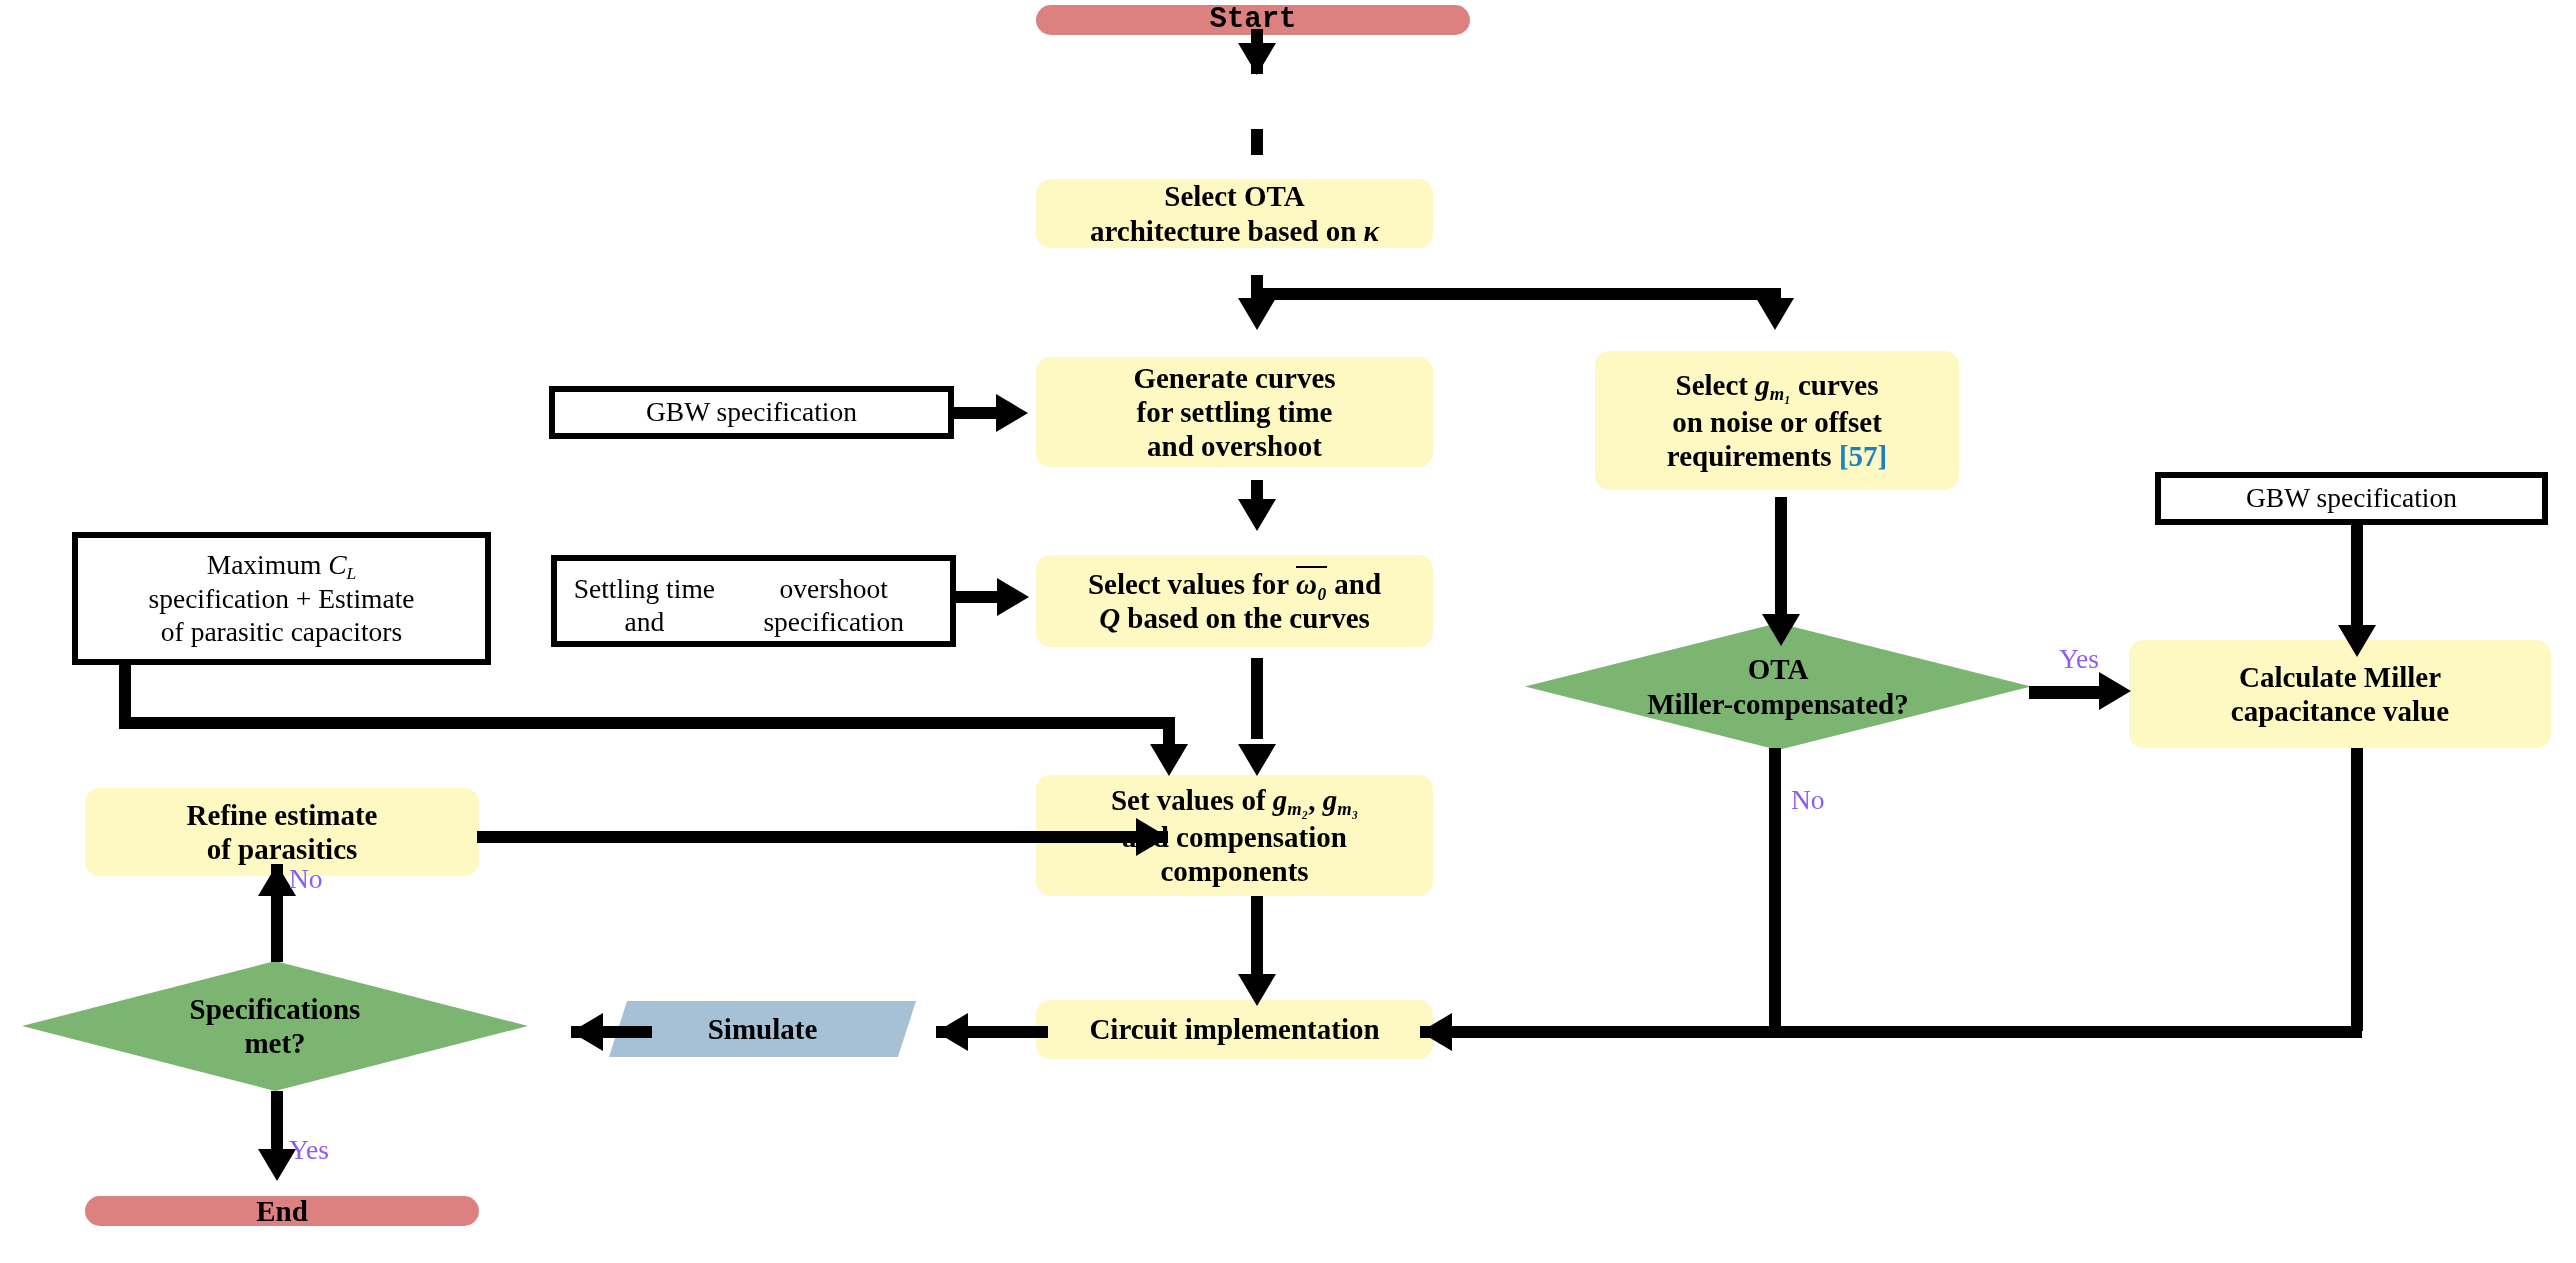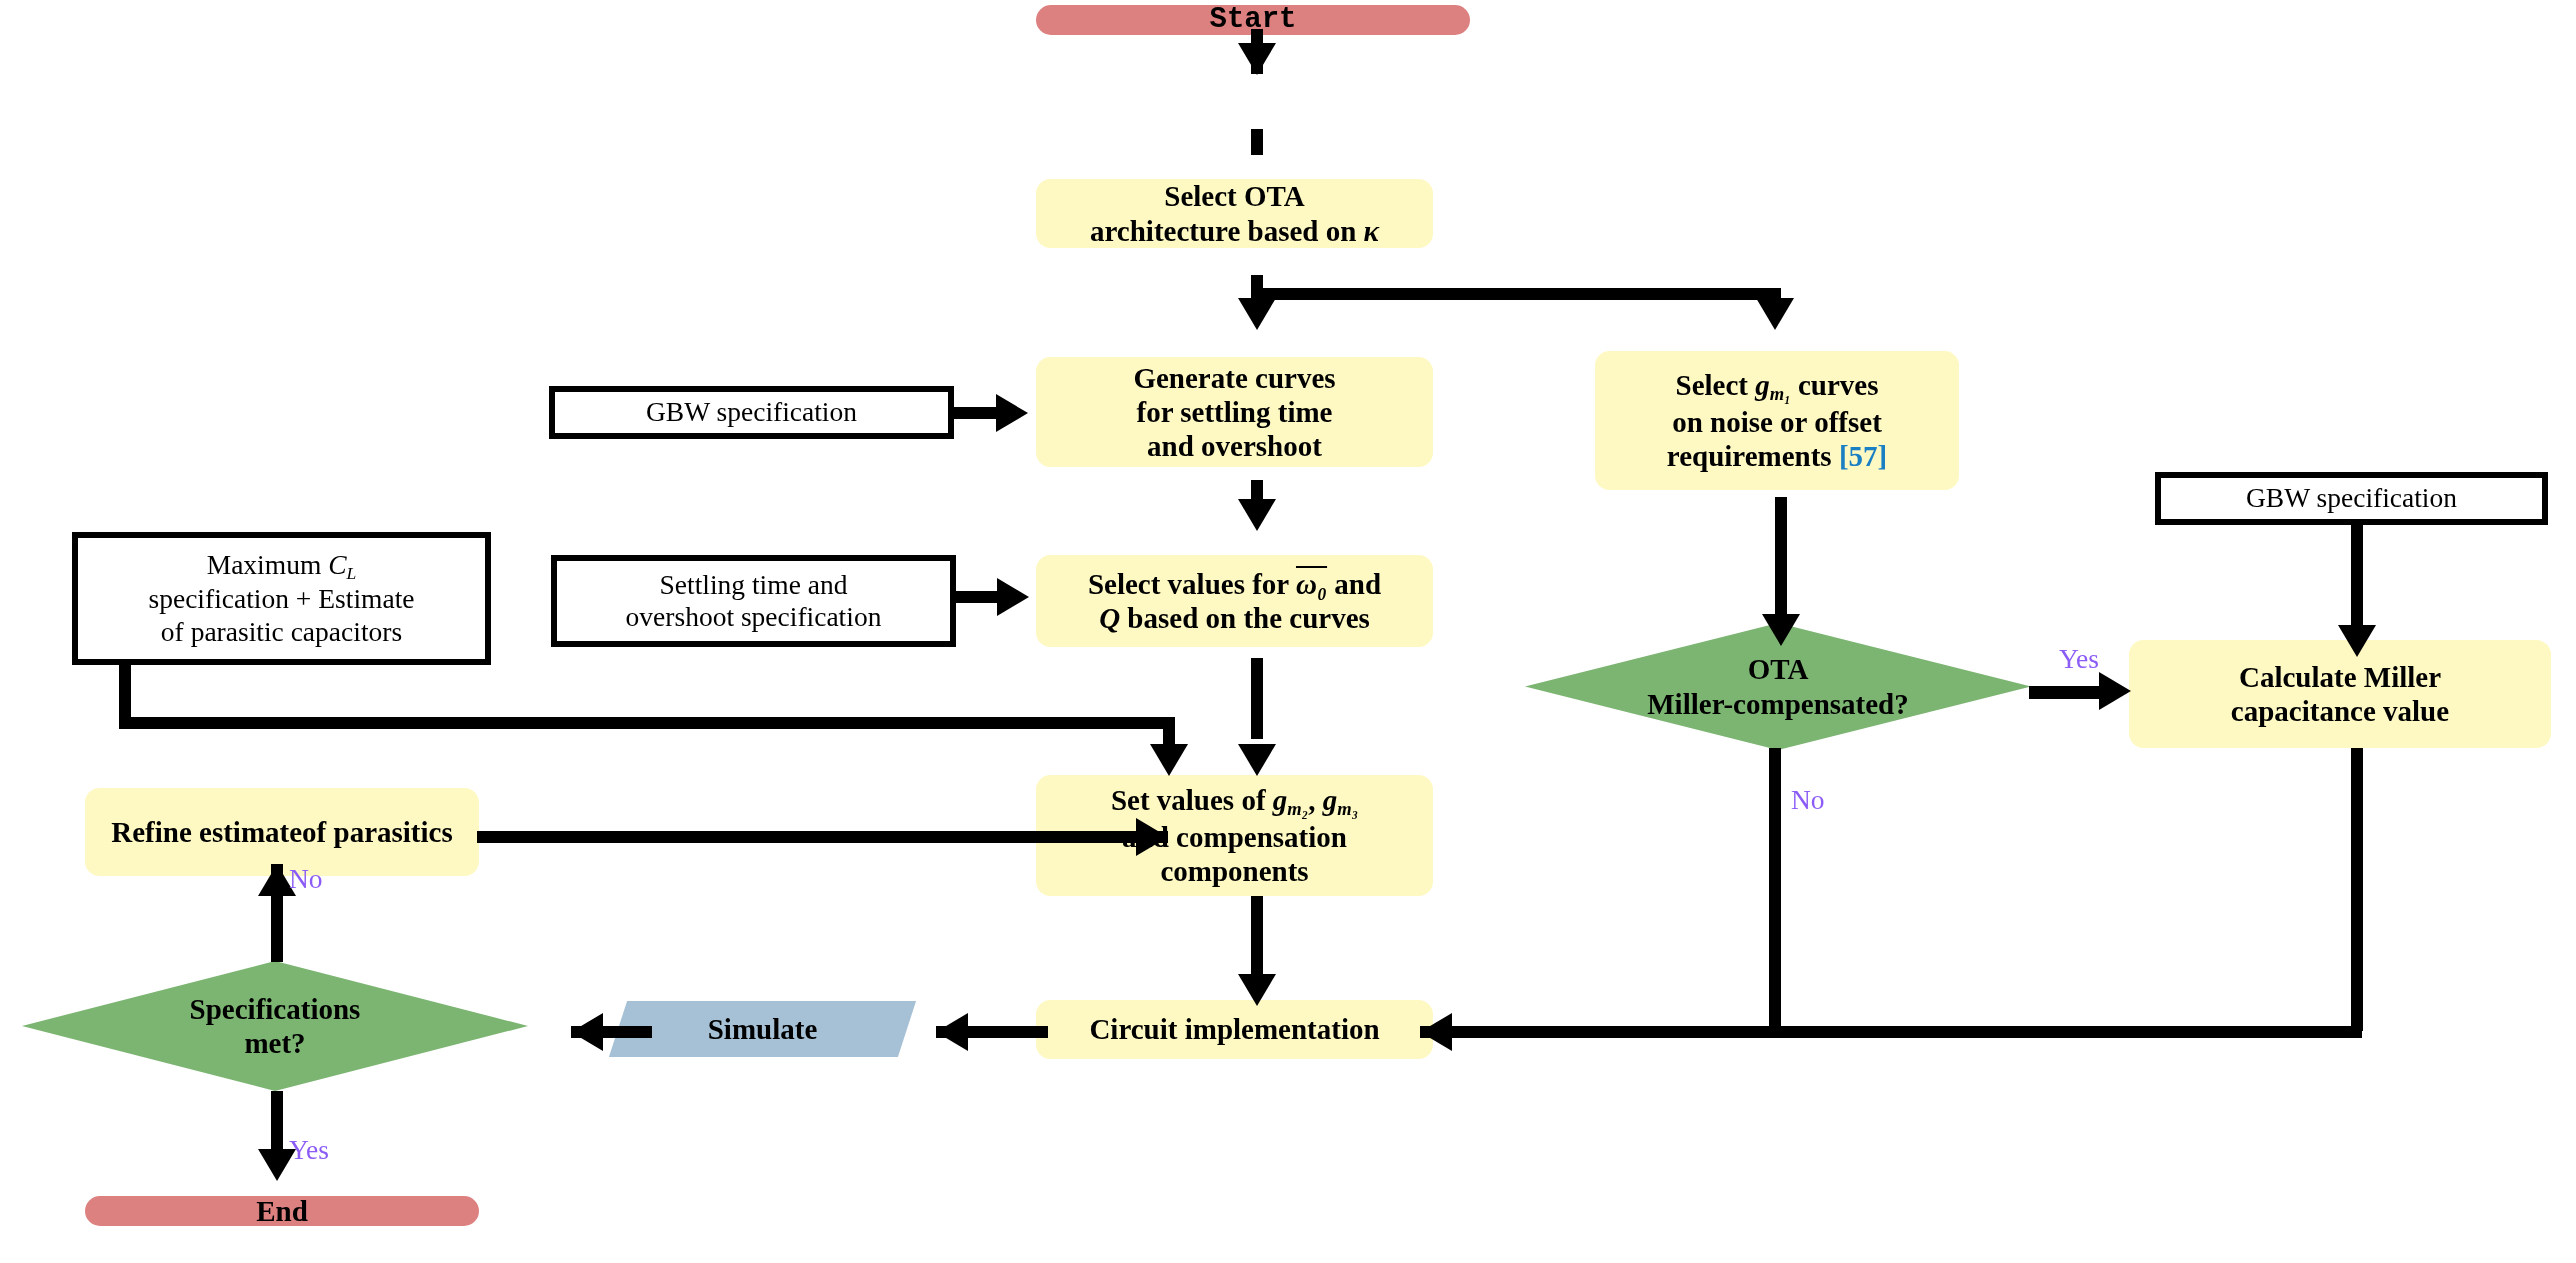--- a/index.html
+++ b/index.html
@@ -228,21 +228,21 @@
   <div class="node datanode" style="left:2155px; top:472px; width:393px; height:53px;">
     <span>GBW specification</span>
   </div>
 
   <div class="node datanode" style="left:72px; top:532px; width:419px; height:133px; flex-direction:column;">
     <span><span>Maximum </span><span class="ital">C</span><span class="sub ital">L</span></span>
     <span>specification + Estimate</span>
     <span>of parasitic capacitors</span>
   </div>
 
-  <div class="node datanode" style="left:551px; top:555px; width:405px; height:92px; flex-direction:column;">
+  <div class="node datanode" style="left:551px; top:555px; width:405px; height:92px; align-items:flex-end;">
     <span>Settling time and</span>
     <span>overshoot specification</span>
   </div>
 
   <div class="node process" style="left:1036px; top:555px; width:397px; height:92px; flex-direction:column;">
     <span><span>Select values for </span><span class="ital overline">ω₀</span><span> and</span></span>
     <span><span class="ital">Q</span><span> based on the curves</span></span>
   </div>
 
   <div class="node decision" style="left:1525px; top:623px; width:506px; height:127px; flex-direction:column;">
@@ -257,21 +257,21 @@
     <span>Calculate Miller</span>
     <span>capacitance value</span>
   </div>
 
   <div class="node process" style="left:1036px; top:775px; width:397px; height:121px; flex-direction:column;">
     <span><span>Set values of </span><span class="ital">g</span><span class="sub ital">m₂</span><span>, </span><span class="ital">g</span><span class="sub ital">m₃</span></span>
     <span>and compensation</span>
     <span>components</span>
   </div>
 
-  <div class="node process" style="left:85px; top:788px; width:394px; height:88px; flex-direction:row;">
+  <div class="node process" style="left:85px; top:788px; width:394px; height:88px; flex-direction:column;">
     <span>Refine estimate</span>
     <span>of parasitics</span>
   </div>
 
   <div class="node process" style="left:1036px; top:1000px; width:397px; height:59px;justify-content:center;">
     <span>Circuit implementation</span>
   </div>
 
   <div class="node parallelogram" style="left:618px; top:1001px; width:289px; height:56px;">
     <div class="par-shape"></div>

